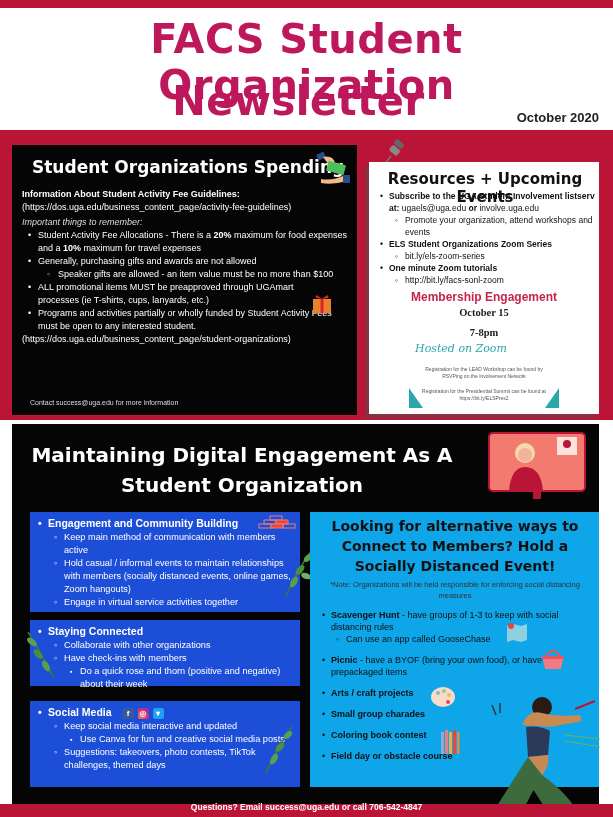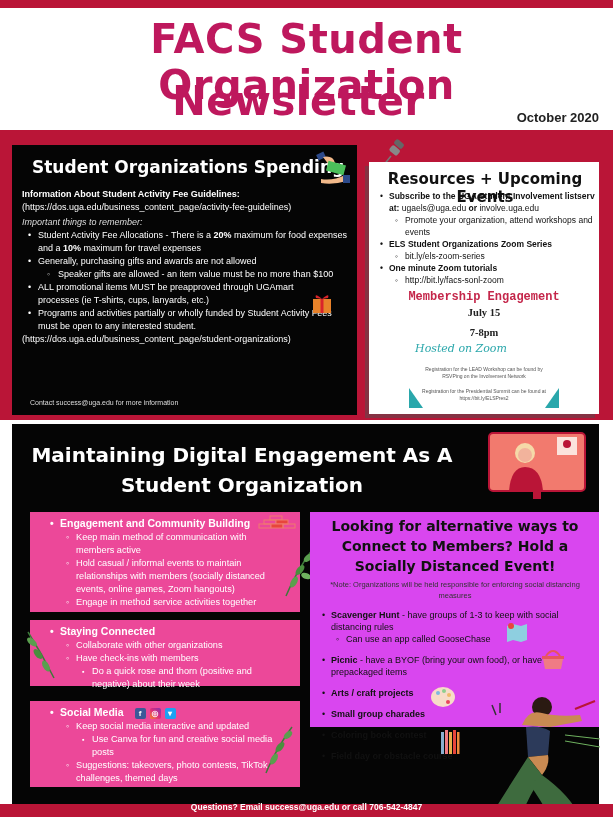--- a/index.html
+++ b/index.html
@@ -42,42 +42,42 @@
     font-family: "DejaVu Sans", sans-serif; color: #111; }
   .res-body { position: absolute; left: 8px; top: 28px; width: 220px; font-size: 8.5px; line-height: 12px;
     font-family: "Liberation Sans", sans-serif; }
   .res-body ul { list-style: none; }
   .res-body li.l1 { padding-left: 12px; position: relative; }
   .res-body li.l1::before { content: "•"; position: absolute; left: 3px; }
   .res-body li.l2 { padding-left: 28px; position: relative; }
   .res-body li.l2::before { content: "◦"; position: absolute; left: 18px; }
   .res-body .b { font-weight: bold; }
   .event-title { position: absolute; left: 0; top: 128px; width: 230px; text-align: center; color: #c4264a;
-    font-size: 12px; font-weight: bold; font-family: Liberation Mono, monospace; }
+    font-size: 12px; font-weight: bold; font-family: Liberation Sans, sans-serif; }
   .event-date, .event-time { position: absolute; left: 0; width: 230px; text-align: center; font-family: "Liberation Serif", serif;
     font-weight: bold; font-size: 10.5px; color: #222; }
   .event-date { top: 145px; }
   .event-time { top: 165px; }
   .hosted { position: absolute; left: 0; top: 180px; width: 184px; text-align: center; font-style: italic; color: #2aa7ab;
     font-family: "DejaVu Serif", serif; font-size: 11px; }
   .reg-note { position: absolute; left: 50px; width: 130px; text-align: center; font-size: 5px; line-height: 7px; color: #555;
     font-family: "Liberation Sans", sans-serif; }
   .reg-1 { top: 204px; }
   .reg-2 { top: 226px; }
   .tri-left { position: absolute; left: 40px; top: 226px; width: 0; height: 0; border-left: 14px solid #2aa7ab; border-top: 20px solid transparent; }
   .tri-right { position: absolute; left: 176px; top: 226px; width: 0; height: 0; border-right: 14px solid #2aa7ab; border-top: 20px solid transparent; }
 
   .bottom-outer { position: absolute; left: 0; top: 420px; width: 613px; height: 384px; background: #fff; }
   .bottom-black { position: absolute; left: 12px; top: 424px; width: 587px; height: 380px; background: #050505; }
   .digital-title { position: absolute; left: 12px; top: 440px; width: 460px; text-align: center; font-size: 20px; font-weight: bold;
     line-height: 30px; color: #fff; font-family: "DejaVu Sans", sans-serif; }
   .video-call { position: absolute; left: 487px; top: 431px; width: 100px; height: 70px; }
 
-  .card { position: absolute; left: 30px; width: 270px; background: #ec4899; color: #fff; font-family: "Liberation Sans", sans-serif;
-    font-size: 9.2px; line-height: 13px; padding: 4px 18px; }
+  .card { position: absolute; left: 30px; width: 270px; background: #1d4ed8; color: #fff; font-family: "Liberation Sans", sans-serif;
+    font-size: 9.2px; line-height: 13px; padding: 4px 6px; }
   .card-1 { top: 512px; height: 100px; }
   .card-2 { top: 620px; height: 66px; }
   .card-3 { top: 701px; height: 86px; }
   .card ul { list-style: none; }
   .card .h { font-weight: bold; font-size: 10.5px; padding-left: 12px; position: relative; line-height: 15px; }
   .card .h::before { content: "•"; position: absolute; left: 2px; }
   .card .l2 { padding-left: 28px; position: relative; }
   .card .l2::before { content: "◦"; position: absolute; left: 18px; }
   .card .l3 { padding-left: 44px; position: relative; }
   .card .l3::before { content: "▪"; position: absolute; left: 34px; font-size: 7px; }
@@ -85,21 +85,21 @@
   .leaf { position: absolute; width: 34px; height: 50px; }
   .leaf-1 { left: 282px; top: 548px; }
   .leaf-2 { left: 24px; top: 630px; }
   .leaf-3 { left: 262px; top: 725px; }
   .social-icons { display: inline-flex; gap: 4px; margin-left: 8px; vertical-align: middle; }
   .soc { display: inline-block; width: 11px; height: 11px; border-radius: 2px; font-size: 8px; line-height: 11px; text-align: center; color: #fff; font-weight: bold; }
   .soc-fb { background: #3b5998; }
   .soc-ig { background: linear-gradient(45deg,#f58529,#dd2a7b,#8134af); }
   .soc-other { background: #1da1f2; }
 
-  .social-box { position: absolute; left: 310px; top: 512px; width: 289px; height: 215px; background: #d946ef; color: #111; }
+  .social-box { position: absolute; left: 310px; top: 512px; width: 289px; height: 275px; background: #0ea5e9; color: #111; }
   .sd-title { position: absolute; left: 4px; top: 4px; width: 282px; text-align: center; font-weight: bold; font-size: 14px; line-height: 20px;
     font-family: "DejaVu Sans", sans-serif; }
   .sd-note { position: absolute; left: 18px; top: 67px; width: 254px; text-align: center; font-size: 7.5px; line-height: 11px; color: #333;
     font-family: "Liberation Sans", sans-serif; }
   .sd-list { position: absolute; left: 10px; top: 97px; width: 240px; font-size: 9px; line-height: 12px; font-family: "Liberation Sans", sans-serif; list-style: none; }
   .sd-list li { position: relative; padding-left: 11px; }
   .sd-list li::before { content: "•"; position: absolute; left: 2px; }
   .sd-list li.sub { padding-left: 26px; }
   .sd-list li.sub::before { content: "◦"; left: 16px; }
   .sd-list .b { font-weight: bold; }
@@ -169,21 +169,21 @@
     <ul>
       <li class="l1"><span class="b">Subscribe to the UGA Student Involvement listserv at:</span><span> ugaels@uga.edu </span><span class="b">or</span><span> involve.uga.edu</span></li>
       <li class="l2">Promote your organization, attend workshops and events</li>
       <li class="l1 b">ELS Student Organizations Zoom Series</li>
       <li class="l2">bit.ly/els-zoom-series</li>
       <li class="l1 b">One minute Zoom tutorials</li>
       <li class="l2">http://bit.ly/facs-sonl-zoom</li>
     </ul>
   </div>
   <div class="event-title">Membership Engagement</div>
-  <div class="event-date">July 15</div>
+  <div class="event-date">October 15</div>
   <div class="event-time">7-8pm</div>
   <div class="hosted">Hosted on Zoom</div>
   <div class="reg-note reg-1">Registration for the LEAD Workshop can be found by RSVPing on the Involvement Network</div>
   <div class="tri-left"></div>
   <div class="reg-note reg-2">Registration for the Presidential Summit can be found at https://bit.ly/ELSPres2</div>
   <div class="tri-right"></div>
 </div>
 
 <div class="bottom-outer"></div>
 <div class="bottom-black"></div>
@@ -199,21 +199,21 @@
   <circle cx="38" cy="24" r="7" fill="#f2b39c"></circle>
   <path d="M22 60 Q24 36 38 36 Q54 36 56 60 Z" fill="#ba1537"></path>
   <rect x="46" y="60" width="8" height="8" fill="#ba1537"></rect>
 </svg>
 
 <div class="card card-1">
   <ul>
     <li class="h">Engagement and Community Building</li>
     <li class="l2">Keep main method of communication with members active</li>
     <li class="l2">Hold casual / informal events to maintain relationships with members (socially distanced events, online games, Zoom hangouts)</li>
-    <li class="l2">Engage in method service activities together</li>
+    <li class="l2">Engage in virtual service activities together</li>
   </ul>
 </div>
 <svg class="bricks-icon" viewBox="0 0 38 16">
   <g fill="none" stroke="#f07a6e" stroke-width="1">
     <rect x="12" y="1" width="12" height="4"></rect>
     <rect x="6" y="5" width="12" height="4"></rect>
       <rect x="18" y="5" width="12" height="4" fill="#e8453c"></rect>
     <rect x="1" y="9" width="12" height="4"></rect>
       <rect x="13" y="9" width="12" height="4" fill="#e8453c"></rect>
       <rect x="25" y="9" width="12" height="4"></rect>

